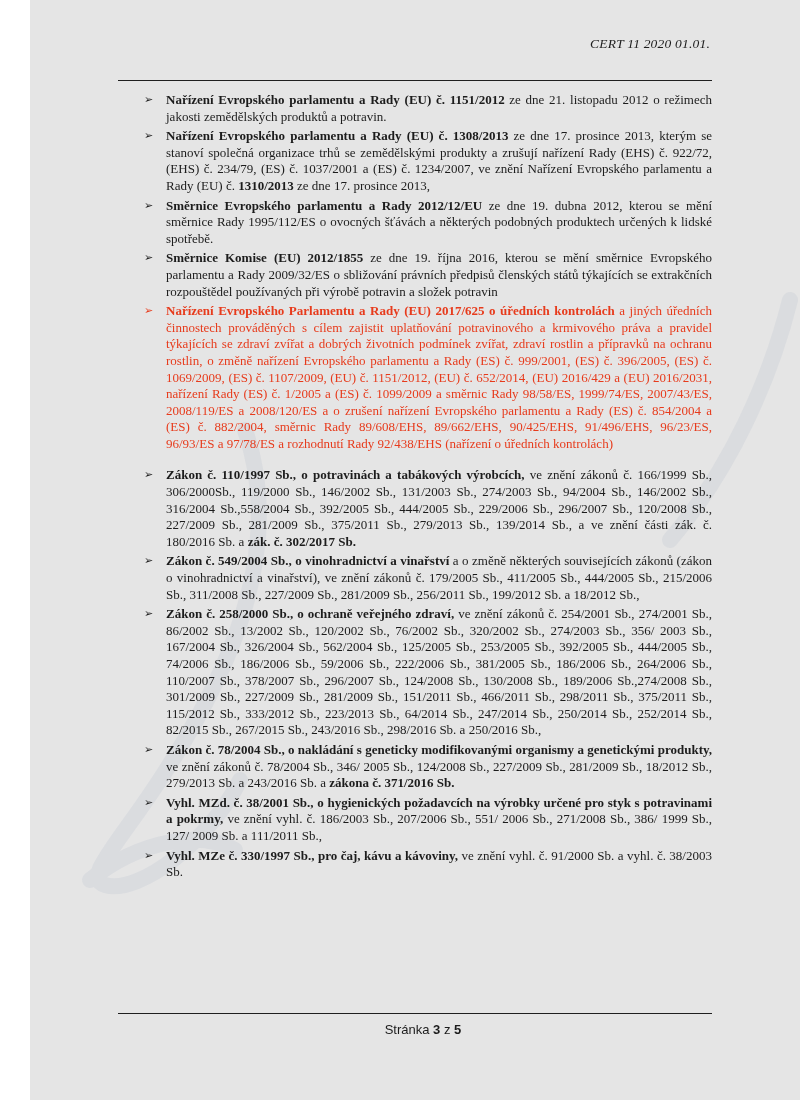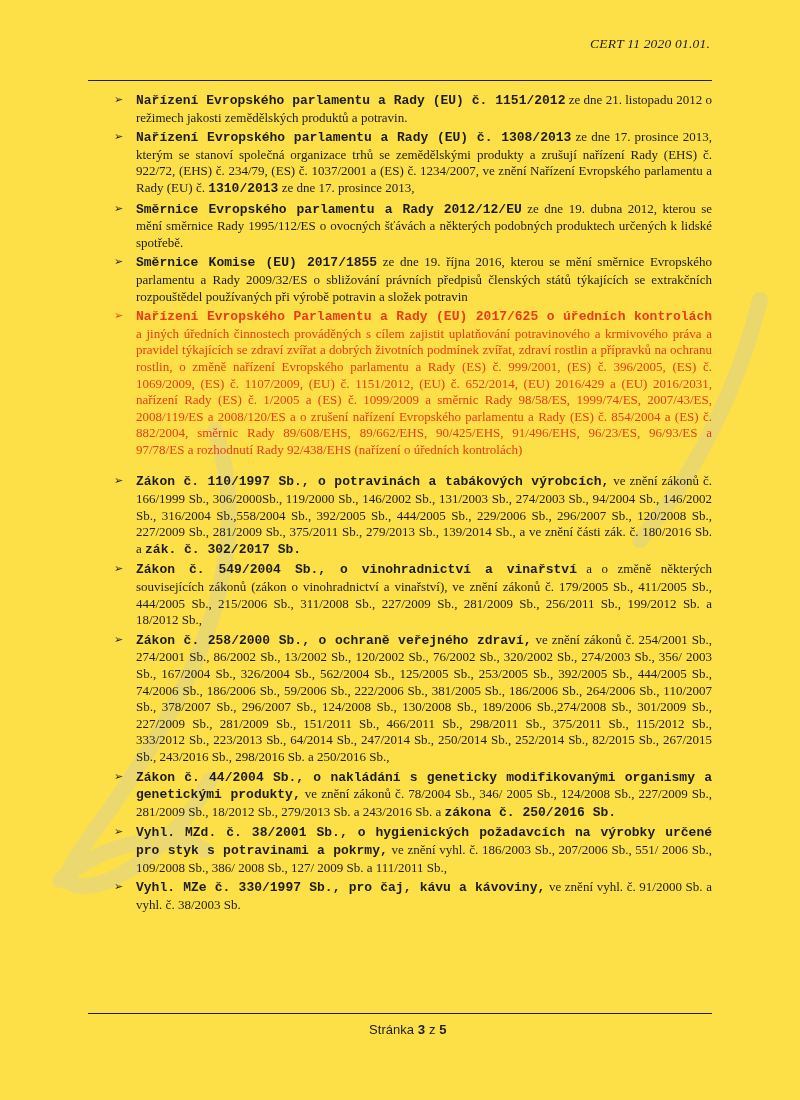--- a/index.html
+++ b/index.html
@@ -4,21 +4,21 @@
 <style>
   html, body { margin: 0; padding: 0; }
   body {
     width: 800px; height: 1100px;
     background: #ffffff;
     font-family: "Liberation Serif", serif;
     color: #1c1c1c;
     position: relative;
     overflow: hidden;
   }
-  .page { position: absolute; inset: 0; background: #fde047; }
+  .page { position: absolute; inset: 0; background: #e5e5e5; margin-left: 30px; }
 
   .watermark { position: absolute; inset: 0; pointer-events: none; z-index: 0; }
 
   .header-text {
     position: absolute; top: 36px; right: 90px;
     font-style: italic; font-size: 13.5px; letter-spacing: 0.2px;
     z-index: 2;
   }
   .rule-top {
     position: absolute; top: 80px; left: 88px; right: 88px;
@@ -33,21 +33,21 @@
     margin-left: 24px; margin-bottom: 3px;
     font-size: 13px; line-height: 16.6px;
     text-align: justify;
   }
   li.reg-item .bullet {
     font-family: "DejaVu Sans", sans-serif;
     font-size: 11px; line-height: 16.6px;
   }
   li.reg-item.gap-before { margin-top: 15px; }
   li.reg-item.red { color: var(--red, #e73b1c); }
-  .b { font-weight: bold; font-family: Liberation Mono, monospace; }
+  .b { font-weight: bold; }
 
   .rule-bottom {
     position: absolute; top: 1013px; left: 88px; right: 88px;
     border-top: 1.6px solid #1f1f1f; z-index: 2;
   }
   .footer-text {
     position: absolute; top: 1022px; left: 16px; right: 0;
     text-align: center;
     font-family: "Liberation Sans", sans-serif;
     font-size: 13px; z-index: 2;
@@ -79,45 +79,45 @@
         <li class="reg-item">
           <span class="bullet">➢</span>
           <span class="item-text"><span class="b">Nařízení Evropského parlamentu a Rady (EU) č. 1308/2013</span><span> ze dne 17. prosince 2013, kterým se stanoví společná organizace trhů se zemědělskými produkty a zrušují nařízení Rady (EHS) č. 922/72, (EHS) č. 234/79, (ES) č. 1037/2001 a (ES) č. 1234/2007, ve znění Nařízení Evropského parlamentu a Rady (EU) č. </span><span class="b">1310/2013</span><span> ze dne 17. prosince 2013,</span></span>
         </li>
         <li class="reg-item">
           <span class="bullet">➢</span>
           <span class="item-text"><span class="b">Směrnice Evropského parlamentu a Rady 2012/12/EU</span><span> ze dne 19. dubna 2012, kterou se mění směrnice Rady 1995/112/ES o ovocných šťávách a některých podobných produktech určených k lidské spotřebě.</span></span>
         </li>
         <li class="reg-item">
           <span class="bullet">➢</span>
-          <span class="item-text"><span class="b">Směrnice Komise (EU) 2017/1855</span><span> ze dne 19. října 2016, kterou se mění směrnice Evropského parlamentu a Rady 2009/32/ES o sbližování právních předpisů členských států týkajících se extrakčních rozpouštědel používaných při výrobě potravin a složek potravin</span></span>
+          <span class="item-text"><span class="b">Směrnice Komise (EU) 2012/1855</span><span> ze dne 19. října 2016, kterou se mění směrnice Evropského parlamentu a Rady 2009/32/ES o sbližování právních předpisů členských států týkajících se extrakčních rozpouštědel používaných při výrobě potravin a složek potravin</span></span>
         </li>
         <li class="reg-item red">
           <span class="bullet">➢</span>
           <span class="item-text"><span class="b">Nařízení Evropského Parlamentu a Rady (EU) 2017/625 o úředních kontrolách</span><span> a jiných úředních činnostech prováděných s cílem zajistit uplatňování potravinového a krmivového práva a pravidel týkajících se zdraví zvířat a dobrých životních podmínek zvířat, zdraví rostlin a přípravků na ochranu rostlin, o změně nařízení Evropského parlamentu a Rady (ES) č. 999/2001, (ES) č. 396/2005, (ES) č. 1069/2009, (ES) č. 1107/2009, (EU) č. 1151/2012, (EU) č. 652/2014, (EU) 2016/429 a (EU) 2016/2031, nařízení Rady (ES) č. 1/2005 a (ES) č. 1099/2009 a směrnic Rady 98/58/ES, 1999/74/ES, 2007/43/ES, 2008/119/ES a 2008/120/ES a o zrušení nařízení Evropského parlamentu a Rady (ES) č. 854/2004 a (ES) č. 882/2004, směrnic Rady 89/608/EHS, 89/662/EHS, 90/425/EHS, 91/496/EHS, 96/23/ES, 96/93/ES a 97/78/ES a rozhodnutí Rady 92/438/EHS (nařízení o úředních kontrolách)</span></span>
         </li>
         <li class="reg-item gap-before">
           <span class="bullet">➢</span>
           <span class="item-text"><span class="b">Zákon č. 110/1997 Sb., o potravinách a tabákových výrobcích,</span><span> ve znění zákonů č. 166/1999 Sb., 306/2000Sb., 119/2000 Sb., 146/2002 Sb., 131/2003 Sb., 274/2003 Sb., 94/2004 Sb., 146/2002 Sb., 316/2004 Sb.,558/2004 Sb., 392/2005 Sb., 444/2005 Sb., 229/2006 Sb., 296/2007 Sb., 120/2008 Sb., 227/2009 Sb., 281/2009 Sb., 375/2011 Sb., 279/2013 Sb., 139/2014 Sb., a ve znění části zák. č. 180/2016 Sb. a </span><span class="b">zák. č. 302/2017 Sb.</span></span>
         </li>
         <li class="reg-item">
           <span class="bullet">➢</span>
           <span class="item-text"><span class="b">Zákon č. 549/2004 Sb., o vinohradnictví a vinařství</span><span> a o změně některých souvisejících zákonů (zákon o vinohradnictví a vinařství), ve znění zákonů č. 179/2005 Sb., 411/2005 Sb., 444/2005 Sb., 215/2006 Sb., 311/2008 Sb., 227/2009 Sb., 281/2009 Sb., 256/2011 Sb., 199/2012 Sb. a 18/2012 Sb.,</span></span>
         </li>
         <li class="reg-item">
           <span class="bullet">➢</span>
           <span class="item-text"><span class="b">Zákon č. 258/2000 Sb., o ochraně veřejného zdraví,</span><span> ve znění zákonů č. 254/2001 Sb., 274/2001 Sb., 86/2002 Sb., 13/2002 Sb., 120/2002 Sb., 76/2002 Sb., 320/2002 Sb., 274/2003 Sb., 356/ 2003 Sb., 167/2004 Sb., 326/2004 Sb., 562/2004 Sb., 125/2005 Sb., 253/2005 Sb., 392/2005 Sb., 444/2005 Sb., 74/2006 Sb., 186/2006 Sb., 59/2006 Sb., 222/2006 Sb., 381/2005 Sb., 186/2006 Sb., 264/2006 Sb., 110/2007 Sb., 378/2007 Sb., 296/2007 Sb., 124/2008 Sb., 130/2008 Sb., 189/2006 Sb.,274/2008 Sb., 301/2009 Sb., 227/2009 Sb., 281/2009 Sb., 151/2011 Sb., 466/2011 Sb., 298/2011 Sb., 375/2011 Sb., 115/2012 Sb., 333/2012 Sb., 223/2013 Sb., 64/2014 Sb., 247/2014 Sb., 250/2014 Sb., 252/2014 Sb., 82/2015 Sb., 267/2015 Sb., 243/2016 Sb., 298/2016 Sb. a 250/2016 Sb.,</span></span>
         </li>
         <li class="reg-item">
           <span class="bullet">➢</span>
-          <span class="item-text"><span class="b">Zákon č. 44/2004 Sb., o nakládání s geneticky modifikovanými organismy a genetickými produkty,</span><span> ve znění zákonů č. 78/2004 Sb., 346/ 2005 Sb., 124/2008 Sb., 227/2009 Sb., 281/2009 Sb., 18/2012 Sb., 279/2013 Sb. a 243/2016 Sb. a </span><span class="b">zákona č. 250/2016 Sb.</span></span>
+          <span class="item-text"><span class="b">Zákon č. 78/2004 Sb., o nakládání s geneticky modifikovanými organismy a genetickými produkty,</span><span> ve znění zákonů č. 78/2004 Sb., 346/ 2005 Sb., 124/2008 Sb., 227/2009 Sb., 281/2009 Sb., 18/2012 Sb., 279/2013 Sb. a 243/2016 Sb. a </span><span class="b">zákona č. 371/2016 Sb.</span></span>
         </li>
         <li class="reg-item">
           <span class="bullet">➢</span>
-          <span class="item-text"><span class="b">Vyhl. MZd. č. 38/2001 Sb., o hygienických požadavcích na výrobky určené pro styk s potravinami a pokrmy,</span><span> ve znění vyhl. č. 186/2003 Sb., 207/2006 Sb., 551/ 2006 Sb., 109/2008 Sb., 386/ 2008 Sb., 127/ 2009 Sb. a 111/2011 Sb.,</span></span>
+          <span class="item-text"><span class="b">Vyhl. MZd. č. 38/2001 Sb., o hygienických požadavcích na výrobky určené pro styk s potravinami a pokrmy,</span><span> ve znění vyhl. č. 186/2003 Sb., 207/2006 Sb., 551/ 2006 Sb., 271/2008 Sb., 386/ 1999 Sb., 127/ 2009 Sb. a 111/2011 Sb.,</span></span>
         </li>
         <li class="reg-item">
           <span class="bullet">➢</span>
           <span class="item-text"><span class="b">Vyhl. MZe č. 330/1997 Sb., pro čaj, kávu a kávoviny,</span><span> ve znění vyhl. č. 91/2000 Sb. a vyhl. č. 38/2003 Sb.</span></span>
         </li>
       </ul>
   </div>
 
   <div class="rule-bottom"></div>
 

